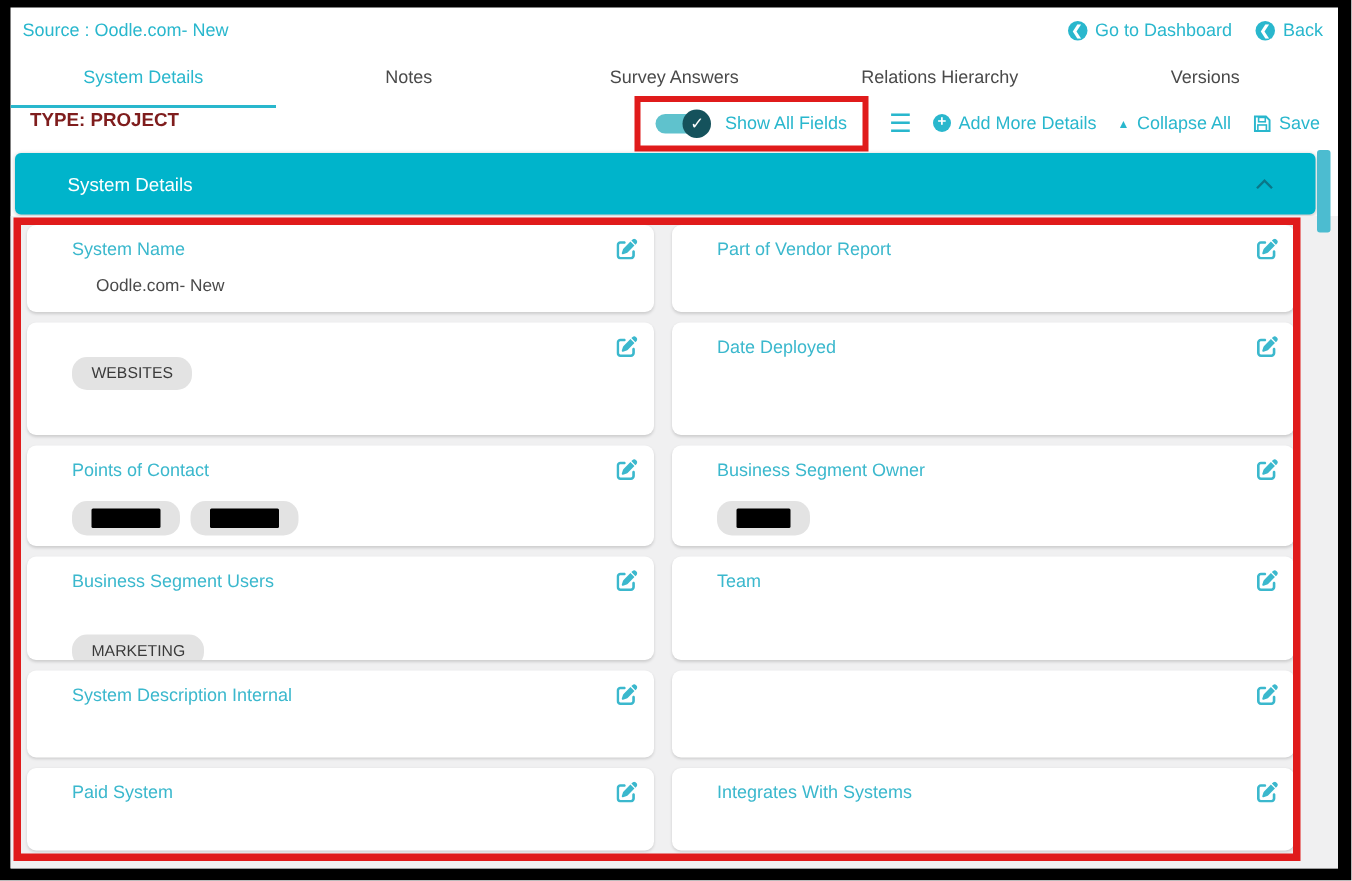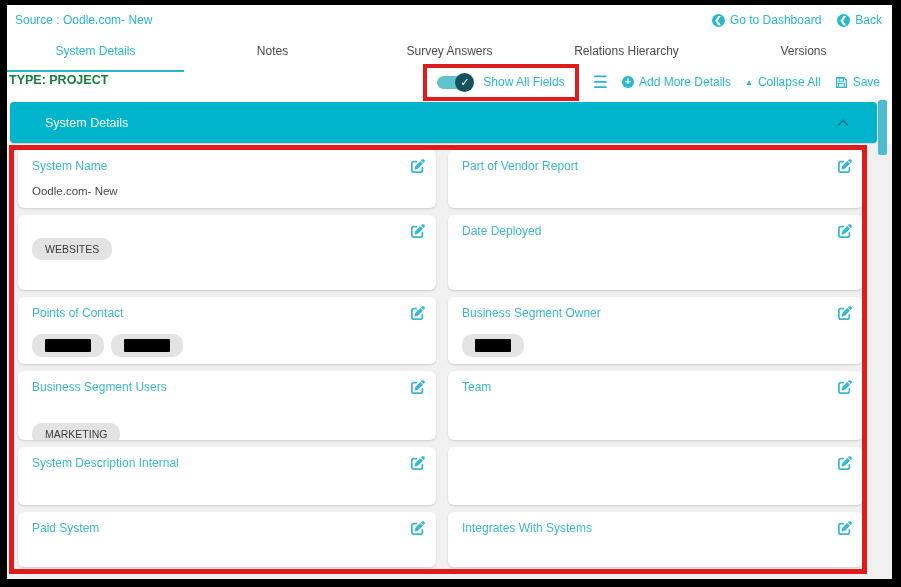--- a/index.html
+++ b/index.html
@@ -13,21 +13,21 @@
   .nav-link { display:inline-flex; align-items:center; gap:5px; font-size:12px; color:#29b7cd; cursor:pointer; }
   .circle-icon { width:13px; height:13px; border-radius:50%; background:#29b7cd; color:#fff;
     display:inline-flex; align-items:center; justify-content:center; font-size:9px; font-weight:bold; line-height:1; padding-right:1px; }
 
   
   .tabs { position:absolute; left:0; top:33px; width:100%; display:flex; }
   .tab { flex:1; text-align:center; font-size:12px; color:#4a4a4a; padding:6px 0 12px 0; cursor:pointer; }
   .tab.active { color:#29b7cd; border-bottom:2px solid #29b7cd; }
 
   
-  .type-label { position:absolute; left:2px; top:68px; font-size:12.5px; font-weight:bold; color:#15803d; }
+  .type-label { position:absolute; left:13px; top:68px; font-size:12.5px; font-weight:bold; color:#7f1d1d; }
   .toolbar-right { position:absolute; right:12px; top:60px; display:flex; align-items:center; gap:14px; height:34px; }
   .toggle-annotation { display:flex; align-items:center; gap:8px; border:4px solid #e01b1b; padding:4px 10px 4px 8px; background:#fff; }
   .toggle { position:relative; width:34px; height:13px; background:#5fc2cd; border-radius:7px; margin:4px 4px 4px 2px; cursor:pointer; }
   .toggle-knob { position:absolute; right:-3px; top:-3px; width:19px; height:19px; border-radius:50%;
     background:#15525c; color:#fff; display:flex; align-items:center; justify-content:center; font-size:11px; }
   .toggle-label { font-size:12px; color:#29b7cd; white-space:nowrap; }
   .tool-link { display:inline-flex; align-items:center; gap:5px; font-size:12px; color:#29b7cd; cursor:pointer; white-space:nowrap; }
   .hamburger-icon { font-size:17px; color:#29b7cd; line-height:1; cursor:pointer; }
   .plus-circle { width:12px; height:12px; border-radius:50%; background:#29b7cd; color:#fff;
     display:inline-flex; align-items:center; justify-content:center; font-size:10px; font-weight:bold; line-height:1; }
@@ -42,24 +42,24 @@
   
   .scrollbar-thumb { position:absolute; left:871px; top:95px; width:9px; height:55px; background:#4cbcd0; border-radius:2px; cursor:pointer; }
 
   
   .content-bg { position:absolute; left:0; top:139px; width:885px; height:435px; background:#f0f0f1; }
   .fields-annotation { position:absolute; left:2px; top:140px; width:858px; height:429px; border:5px solid #e01b1b; pointer-events:none; }
 
   .cards-grid { position:absolute; left:11px; top:145px; width:845px; display:grid;
     grid-template-columns:418px 415px; column-gap:12px;
     grid-template-rows:58px 75px 67px 69px 58px 55px; row-gap:7px; }
-  .card { position:relative; background:#fff; border-radius:6px; box-shadow:0 1px 2px rgba(0,0,0,.15); padding:9px 14px; overflow:hidden; }
+  .card { position:relative; background:#fff; border-radius:6px; box-shadow:0 1px 2px rgba(0,0,0,.15); padding:9px 30px; overflow:hidden; }
   .card-label { font-size:12px; color:#3bb8cd; }
   .edit-icon { position:absolute; top:9px; right:11px; width:14px; height:14px; cursor:pointer; }
-  .card-value { margin-top:12px; font-size:11.5px; color:#4a4a4a; }
+  .card-value { margin-top:12px; font-size:11.5px; color:#4a4a4a;margin-left:16px; }
   .chips { margin-top:14px; display:flex; gap:7px; }
   .chip { background:#e3e3e3; border-radius:10px; padding:5px 13px; font-size:10.5px; color:#3a3a3a; display:inline-flex; align-items:center; }
   .chip .redact-bar { width:46px; height:13px; background:#000; border-radius:1px; }
   .chip.small .redact-bar { width:36px; }
 </style>
 </head>
 <body>
 
 <div class="frame">
   <div class="page">

